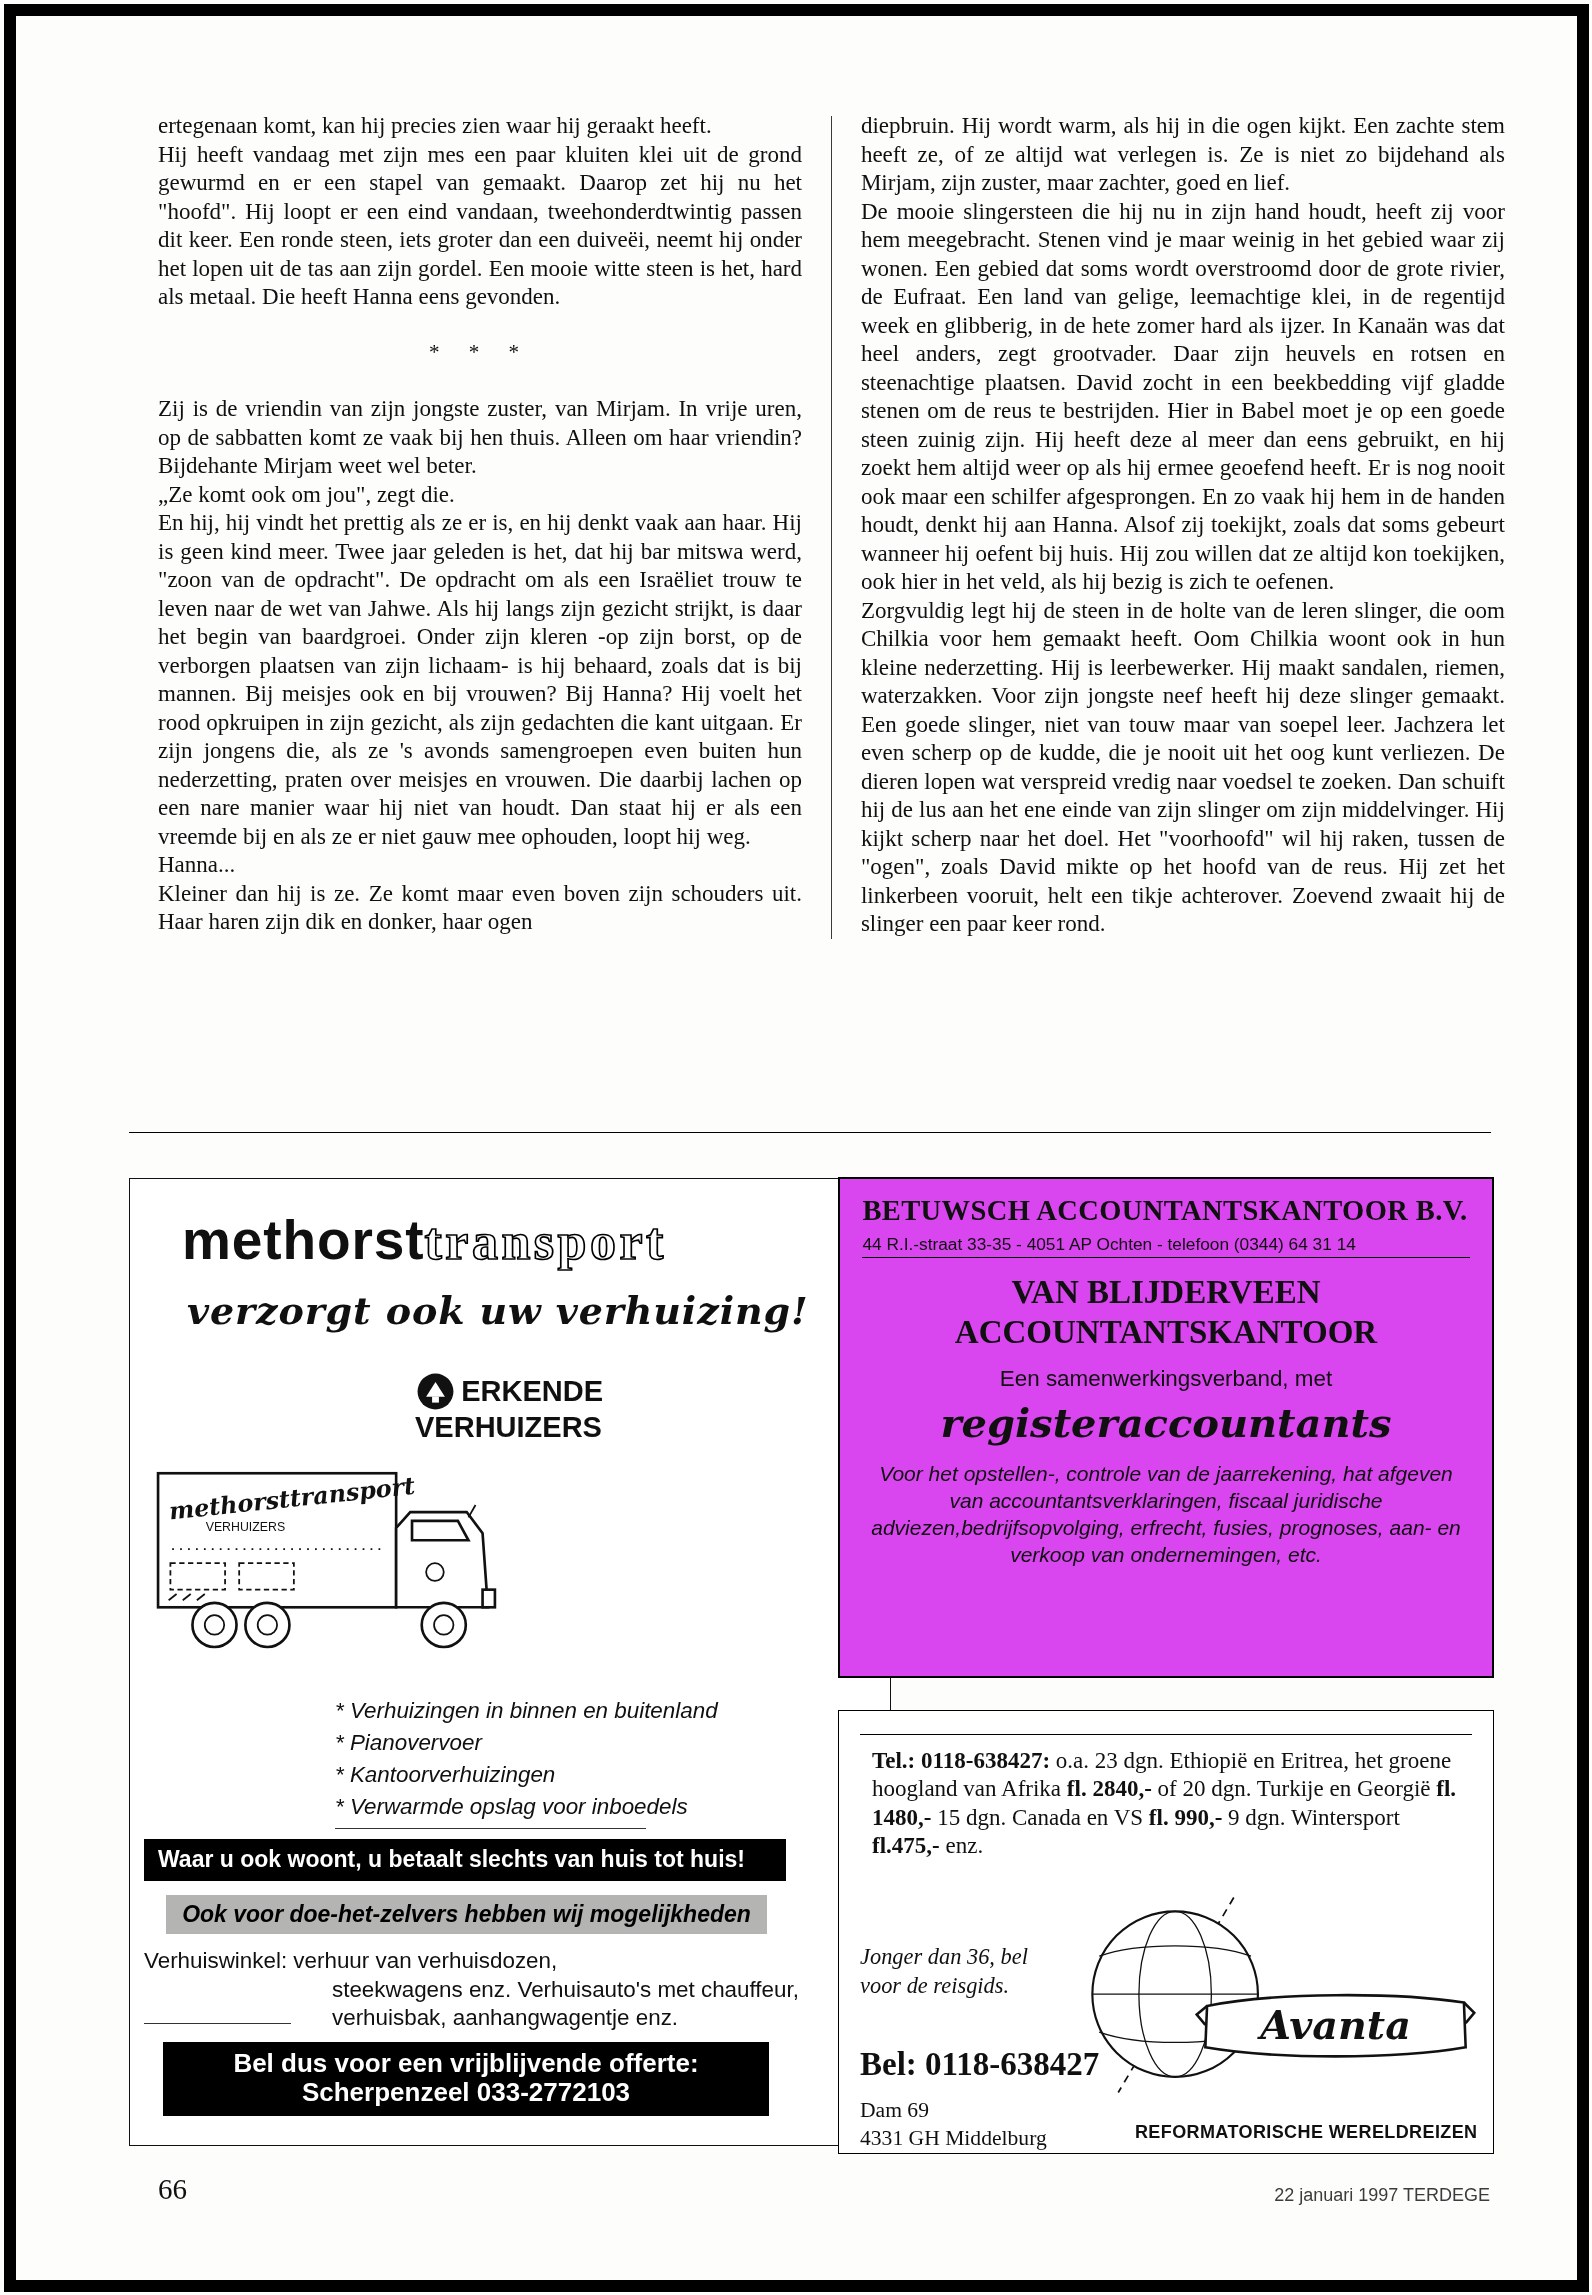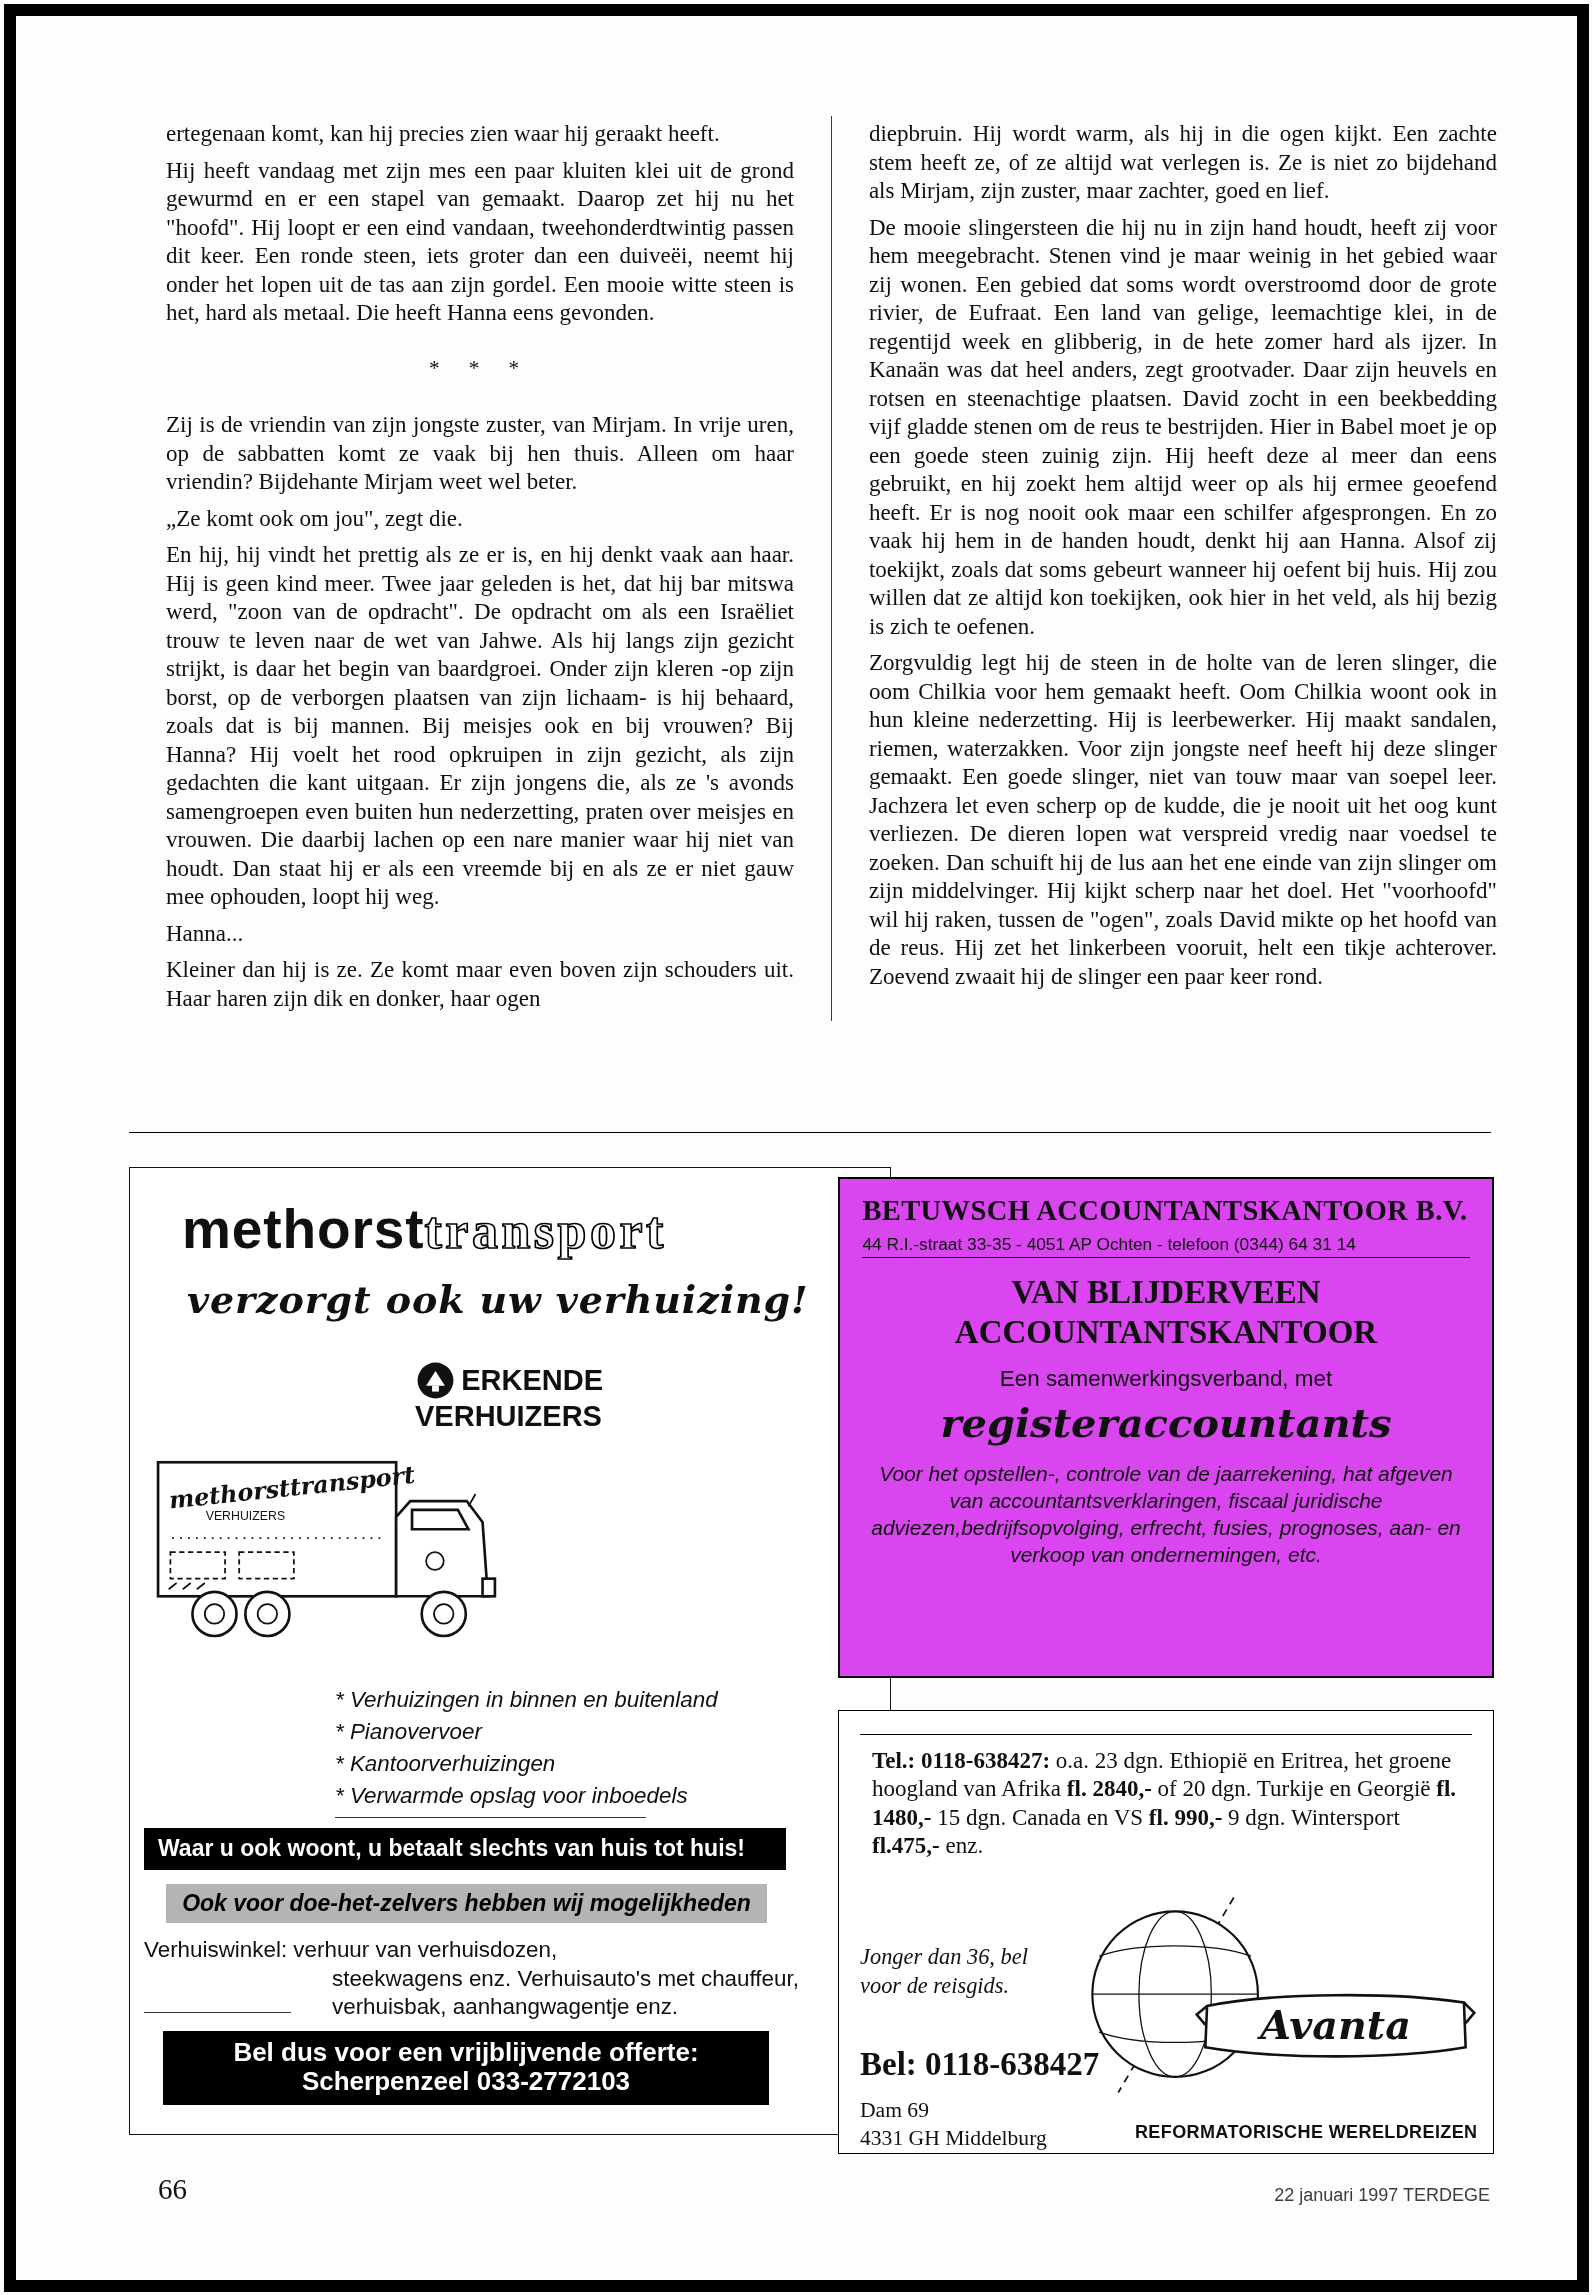--- a/index.html
+++ b/index.html
@@ -5,31 +5,31 @@
   html,body{margin:0;padding:0;}
   body{
     width:1592px;height:2295px;position:relative;background:#fdfdfc;
     font-family:"Liberation Serif", serif;color:#101010;overflow:hidden;
   }
   .page-frame{position:absolute;inset:3.5px;border:12px solid #000;pointer-events:none;}
 
   
   .article{position:absolute;top:112px;left:158px;width:1347px;display:flex;}
   .article .col{width:644px;font-size:23px;line-height:28.5px;text-align:justify;}
-  .article .col p{margin:8px;}
+  .article .col p{margin:0;}
   .article .divider{width:0.9px;background:#3a3a3a;margin:3.5px 29px 0 29px;}
   p.stars{text-align:center;letter-spacing:12px;margin:26px 0 29px 0 !important;font-size:21px;}
 
   .article-rule{position:absolute;left:129px;top:1132px;width:1362px;border-top:1.7px solid #000;}
 
   
   .ads{position:absolute;left:129px;top:1163px;width:1376px;height:1001px;}
 
   
-  .methorst-box{position:absolute;left:0;top:4px;width:762px;height:968px;border:1.7px solid #111;box-sizing:border-box;background:#fff;}
+  .methorst-box{position:absolute;left:0;top:15px;width:762px;height:968px;border:1.7px solid #111;box-sizing:border-box;background:#fff;}
   .m-brand{position:absolute;left:52px;top:29px;white-space:nowrap;}
   .m-brand .bold{font:bold 55px "Liberation Sans", sans-serif;letter-spacing:0.9px;}
   .m-brand .outline{font:bold 52px "Liberation Serif", serif;color:#fff;-webkit-text-stroke:1.7px #000;letter-spacing:3.5px;}
   .m-tagline{position:absolute;left:57px;top:109px;font:italic bold 38px "DejaVu Serif", serif;letter-spacing:0.9px;}
   .m-erkende{position:absolute;left:285px;top:192px;font:bold 29px "Liberation Sans", sans-serif;line-height:31px;}
   .m-erkende .row{display:flex;align-items:center;gap:5.2px;}
   .m-truck{position:absolute;left:21px;top:264px;width:388px;height:221px;}
   .m-services{position:absolute;left:205px;top:516px;font:italic 22.4px "Liberation Sans", sans-serif;line-height:32px;}
   .m-services-rule{position:absolute;left:205px;top:649px;width:311px;border-top:1.7px solid #333;}
   .m-banner-black{position:absolute;left:14px;top:660px;width:642px;box-sizing:border-box;background:#000;color:#fff;

